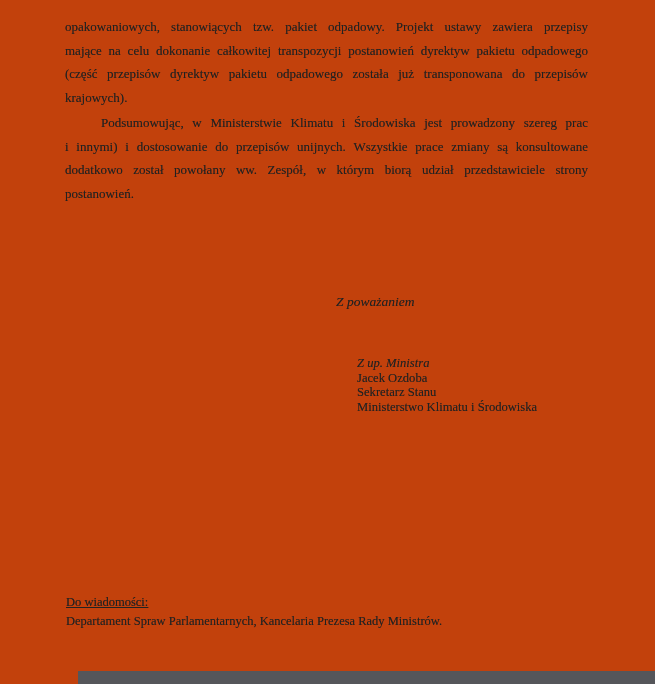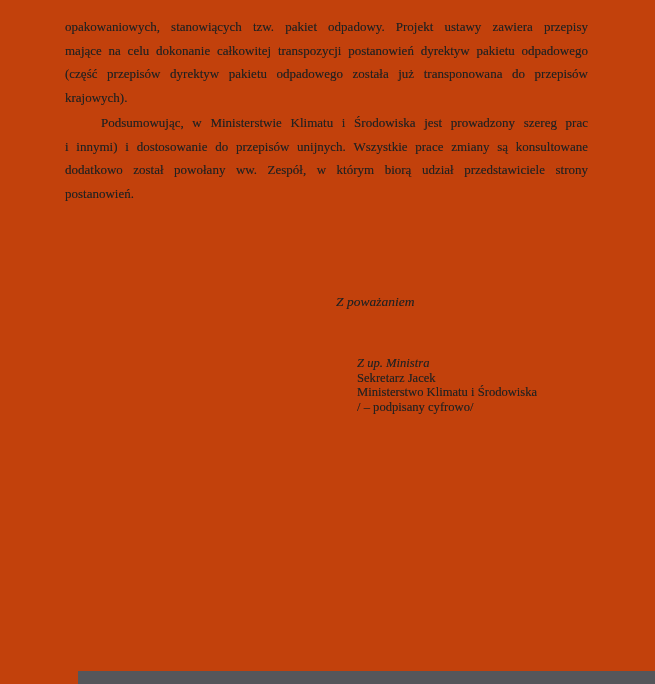--- a/index.html
+++ b/index.html
@@ -109,21 +109,25 @@
       <div class="para-line">Podsumowując, w Ministerstwie Klimatu i Środowiska jest prowadzony szereg prac</div>
       <div class="para-line">i innymi) i dostosowanie do przepisów unijnych. Wszystkie prace zmiany są konsultowane</div>
       <div class="para-line">dodatkowo został powołany ww. Zespół, w którym biorą udział przedstawiciele strony</div>
       <div class="para-line para-line-last">postanowień.</div>
     </div>
 
   <div class="closing">Z poważaniem</div>
 
   <div class="signature-block">
     <div class="sig-line sig-italic">Z up. Ministra</div>
-    <div class="sig-line">Sekretarz Jacek</div>
+    <div class="sig-line">Jacek Ozdoba</div>
+    <div class="sig-line">Sekretarz Stanu</div>
     <div class="sig-line">Ministerstwo Klimatu i Środowiska</div>
-    <div class="sig-line">/ – podpisany cyfrowo/</div>
   </div>
 
+  <div class="cc-block">
+    <div class="cc-label">Do wiadomości:</div>
+    <div class="cc-recipients">Departament Spraw Parlamentarnych, Kancelaria Prezesa Rady Ministrów.</div>
+  </div>
 
   <div class="bottom-bar" style="background-color: rgb(85, 86, 90);"></div>
 
 </div>
 
 </body></html>

